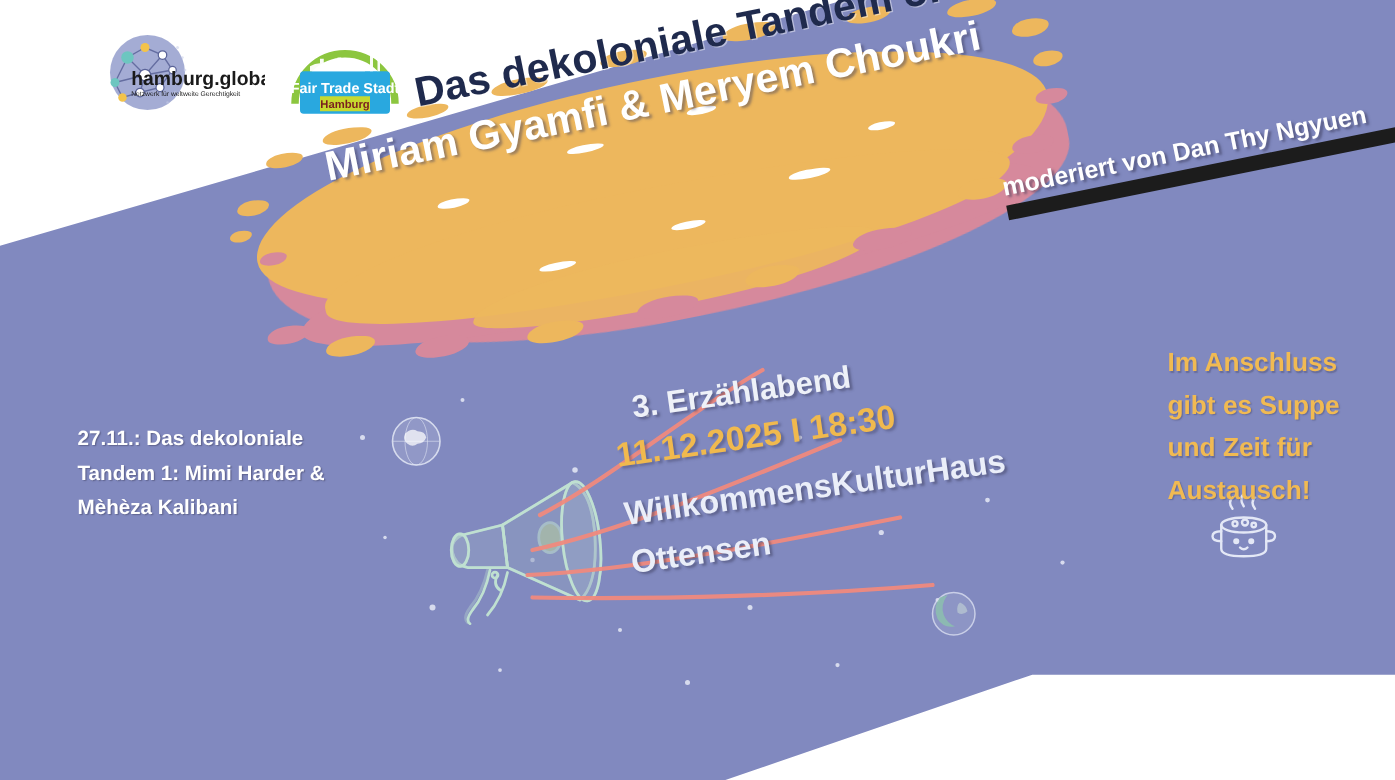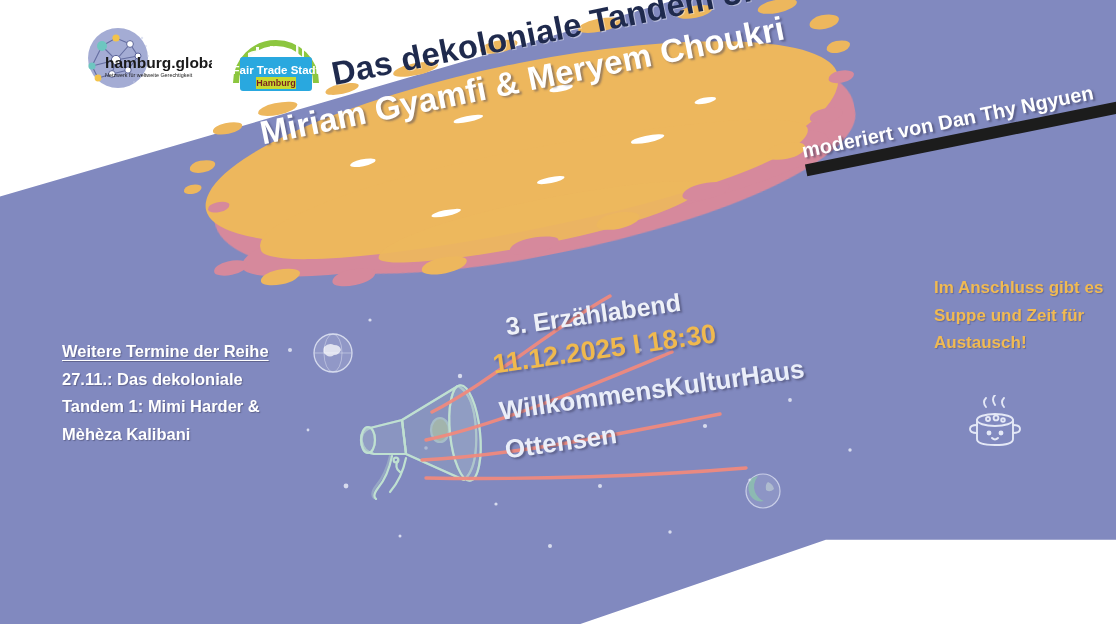--- a/index.html
+++ b/index.html
@@ -165,21 +165,21 @@
     text-shadow: 2px 2px 2px rgba(50,50,80,.45);
   }
 
   
   .note-block {
     position: absolute;
     left: 934px; top: 274px;
     width: 175px;
     z-index: 9;
     color: #f1ba52;
-    font-size: 17px;
+    font-size: 21px;
     font-weight: bold;
     line-height: 1.62;
     text-shadow: 1px 1px 1px rgba(55,55,85,.35);
   }
 
   
   .art { position: absolute; z-index: 4; pointer-events: none; }
   .megaphone { left: 340px; top: 368px; }
   .soundlines { left: 420px; top: 290px; z-index: 5; }
   .globe-1 { left: 305px; top: 325px; }
@@ -340,21 +340,20 @@
     <div class="title-line1">Das dekoloniale Tandem 3:</div>
     <div class="title-line2">Miriam Gyamfi &amp; Meryem Choukri</div>
   </div>
 
   <div class="moderator-wrap">
     <div class="moderator-text">moderiert von Dan Thy Ngyuen</div>
     <div class="moderator-bar"></div>
   </div>
 
   <div class="dates-block">
-    <div class="dates-heading">Weitere Termine der Reihe</div>
     <div>27.11.: Das dekoloniale Tandem 1: Mimi Harder &amp; Mèhèza Kalibani</div>
   </div>
 
   <div class="event-block">
     <div class="ev-line ev-erz">3. Erzählabend</div>
     <div class="ev-line ev-date">11.12.2025 I 18:30</div>
     <div class="ev-line ev-venue">WillkommensKulturHaus</div>
     <div class="ev-line ev-venue2">Ottensen</div>
   </div>
 

